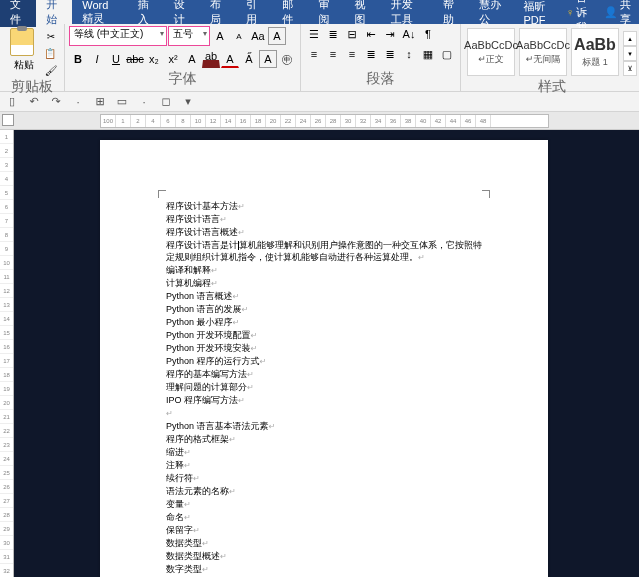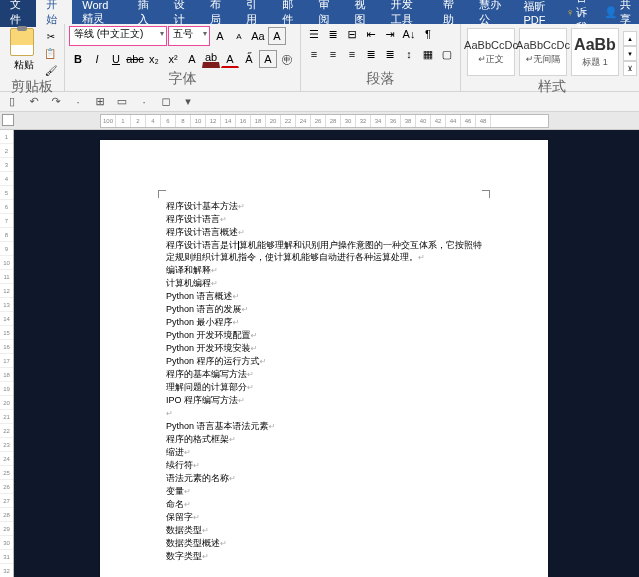--- a/index.html
+++ b/index.html
@@ -114,21 +114,21 @@
           </div>
         <div class="btn">
             <u>U</u>
           </div>
         <div class="btn">
             <s>abc</s>
           </div>
         <div class="btn">x₂</div>
         <div class="btn">x²</div>
         <div class="btn">A</div>
-        <div class="btn" style="border-bottom:6px solid #7f1d1d">ab</div>
+        <div class="btn" style="border-bottom:8px solid #7f1d1d">ab</div>
         <div class="btn" style="border-bottom:2px solid #c00">A</div>
         <div class="btn">A̋</div>
         <div class="btn" style="border:1px solid #999">A</div>
         <div class="btn">㊥</div>
       </div>
     </div>
     <div class="group-label">字体</div>
   </div>
 
   <div class="group">
@@ -276,20 +276,21 @@
         <p>Python 开发环境配置</p>
         <p>Python 开发环境安装</p>
         <p>Python 程序的运行方式</p>
         <p>程序的基本编写方法</p>
         <p>理解问题的计算部分</p>
         <p>IPO 程序编写方法</p>
         <p></p>
         <p>Python 语言基本语法元素</p>
         <p>程序的格式框架</p>
         <p>缩进</p>
+        <p>注释</p>
         <p>续行符</p>
         <p>语法元素的名称</p>
         <p>变量</p>
         <p>命名</p>
         <p>保留字</p>
         <p>数据类型</p>
         <p>数据类型概述</p>
         <p>数字类型</p>
       </div>
   </div>

